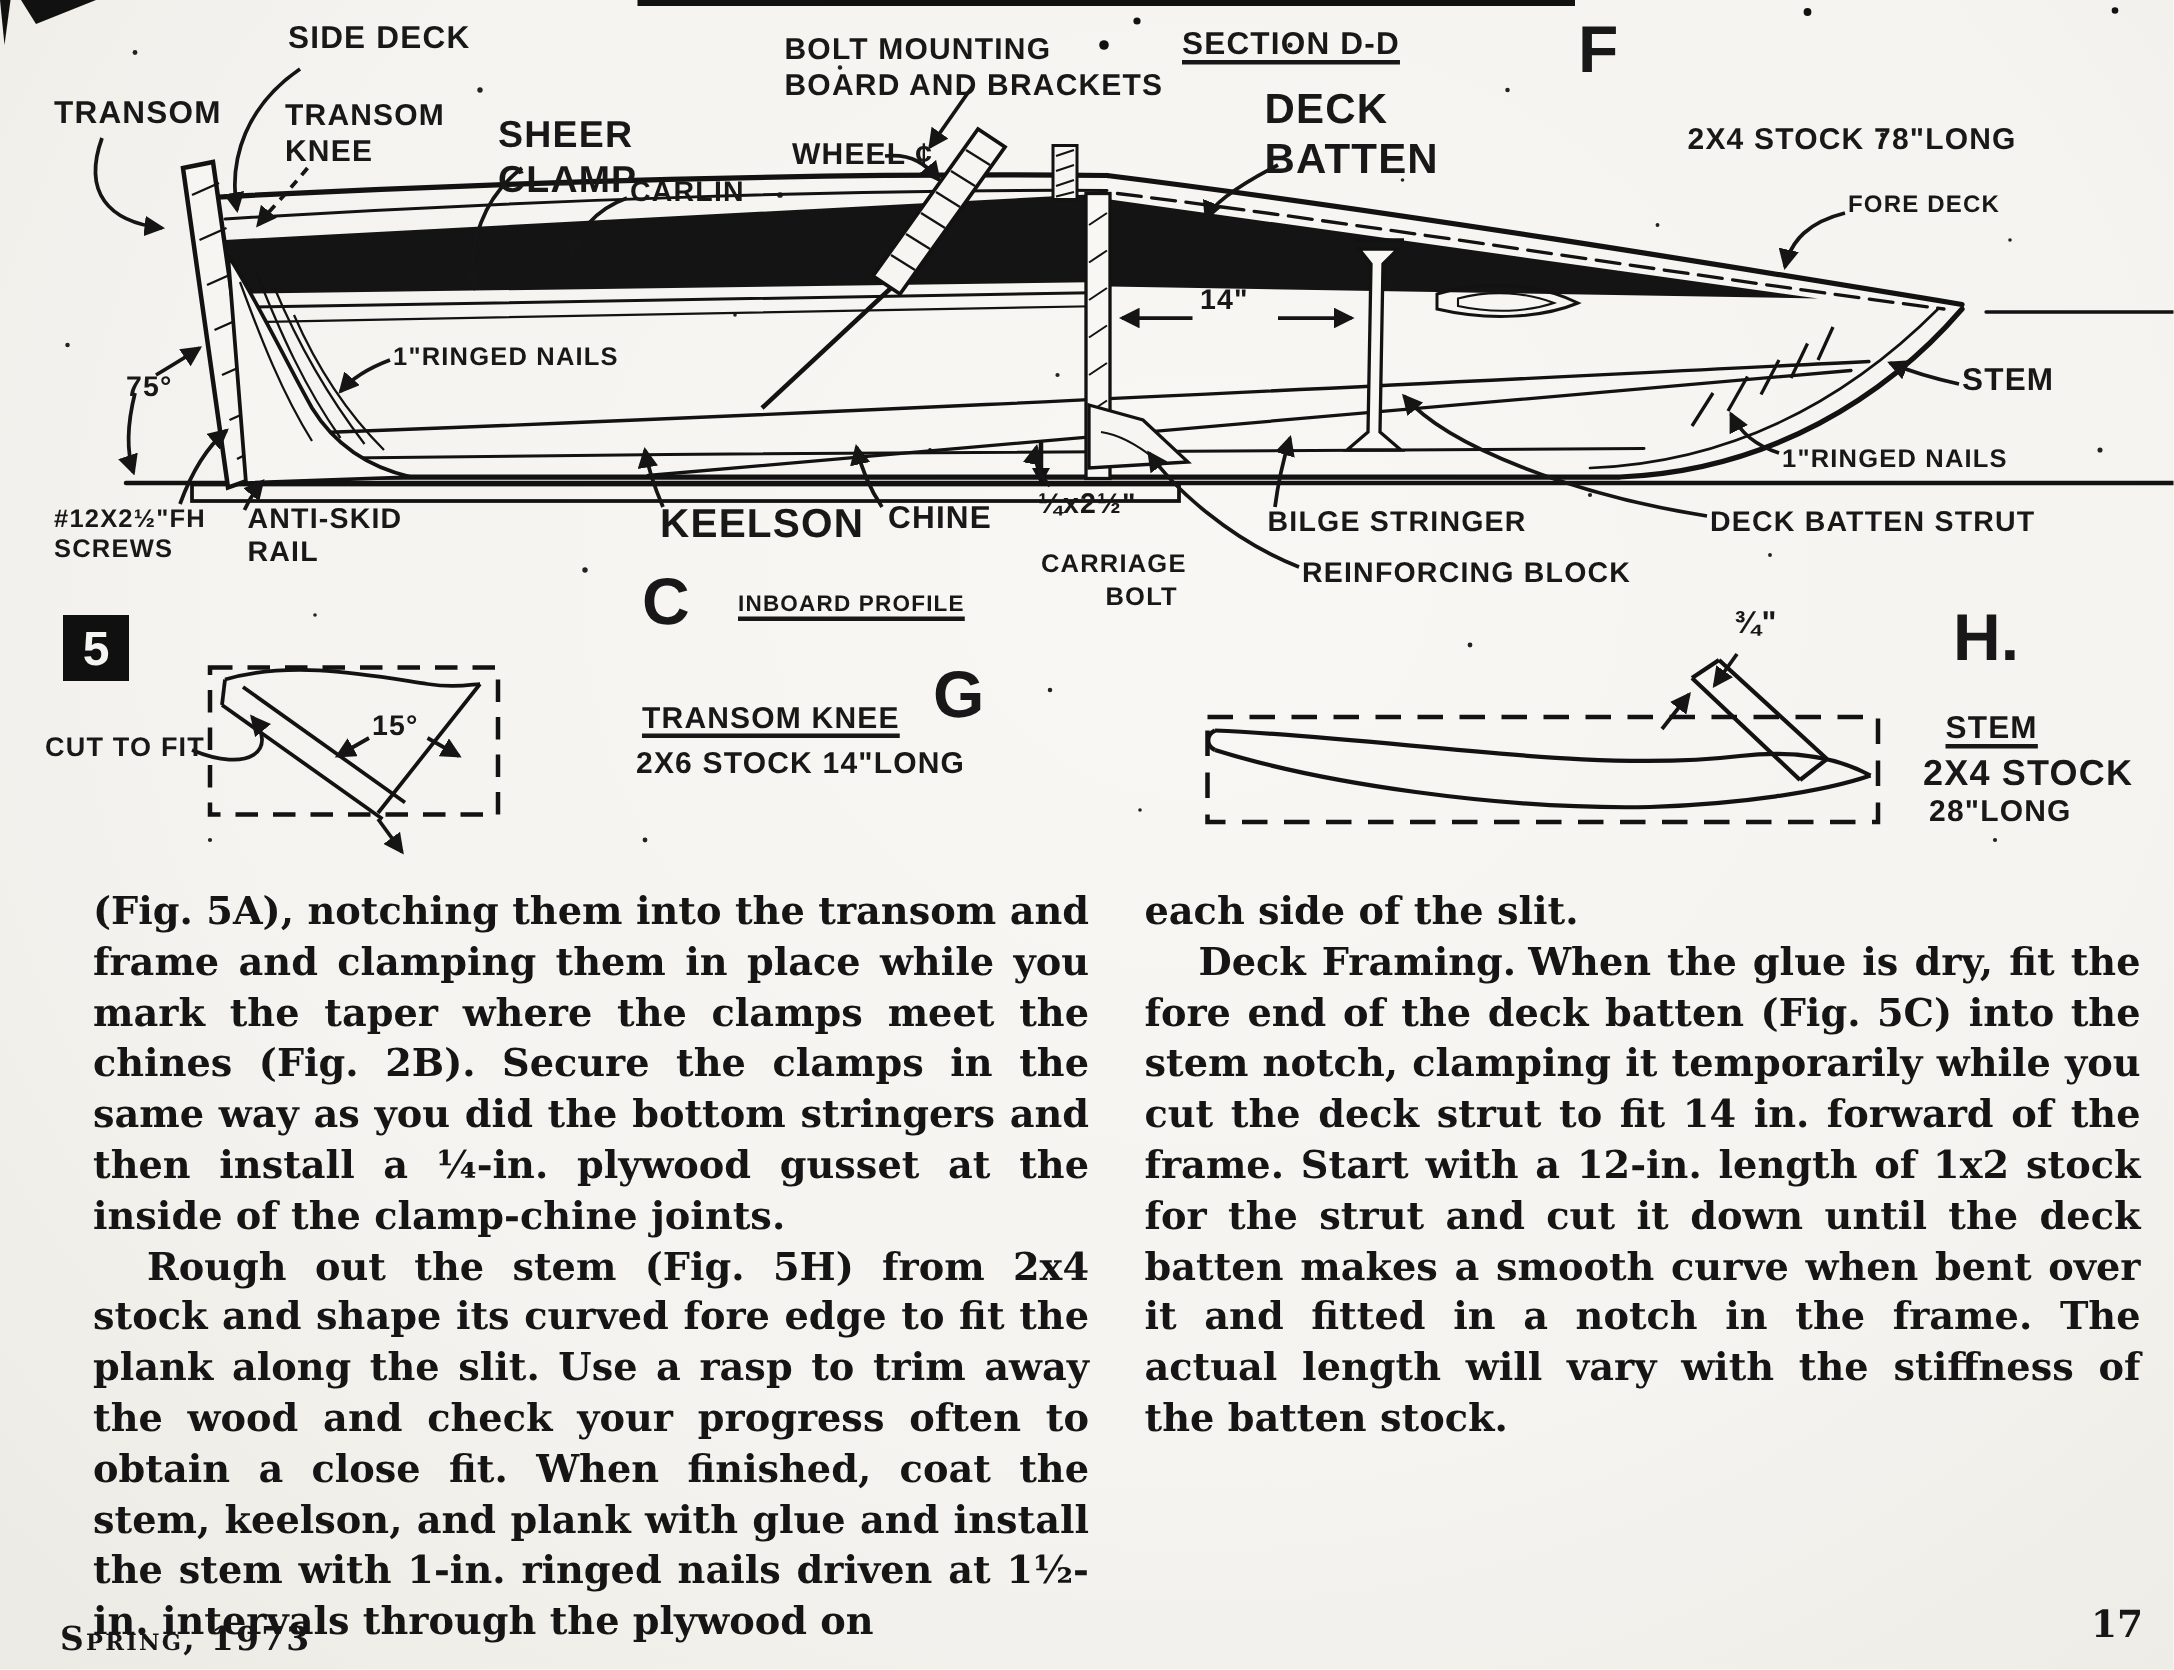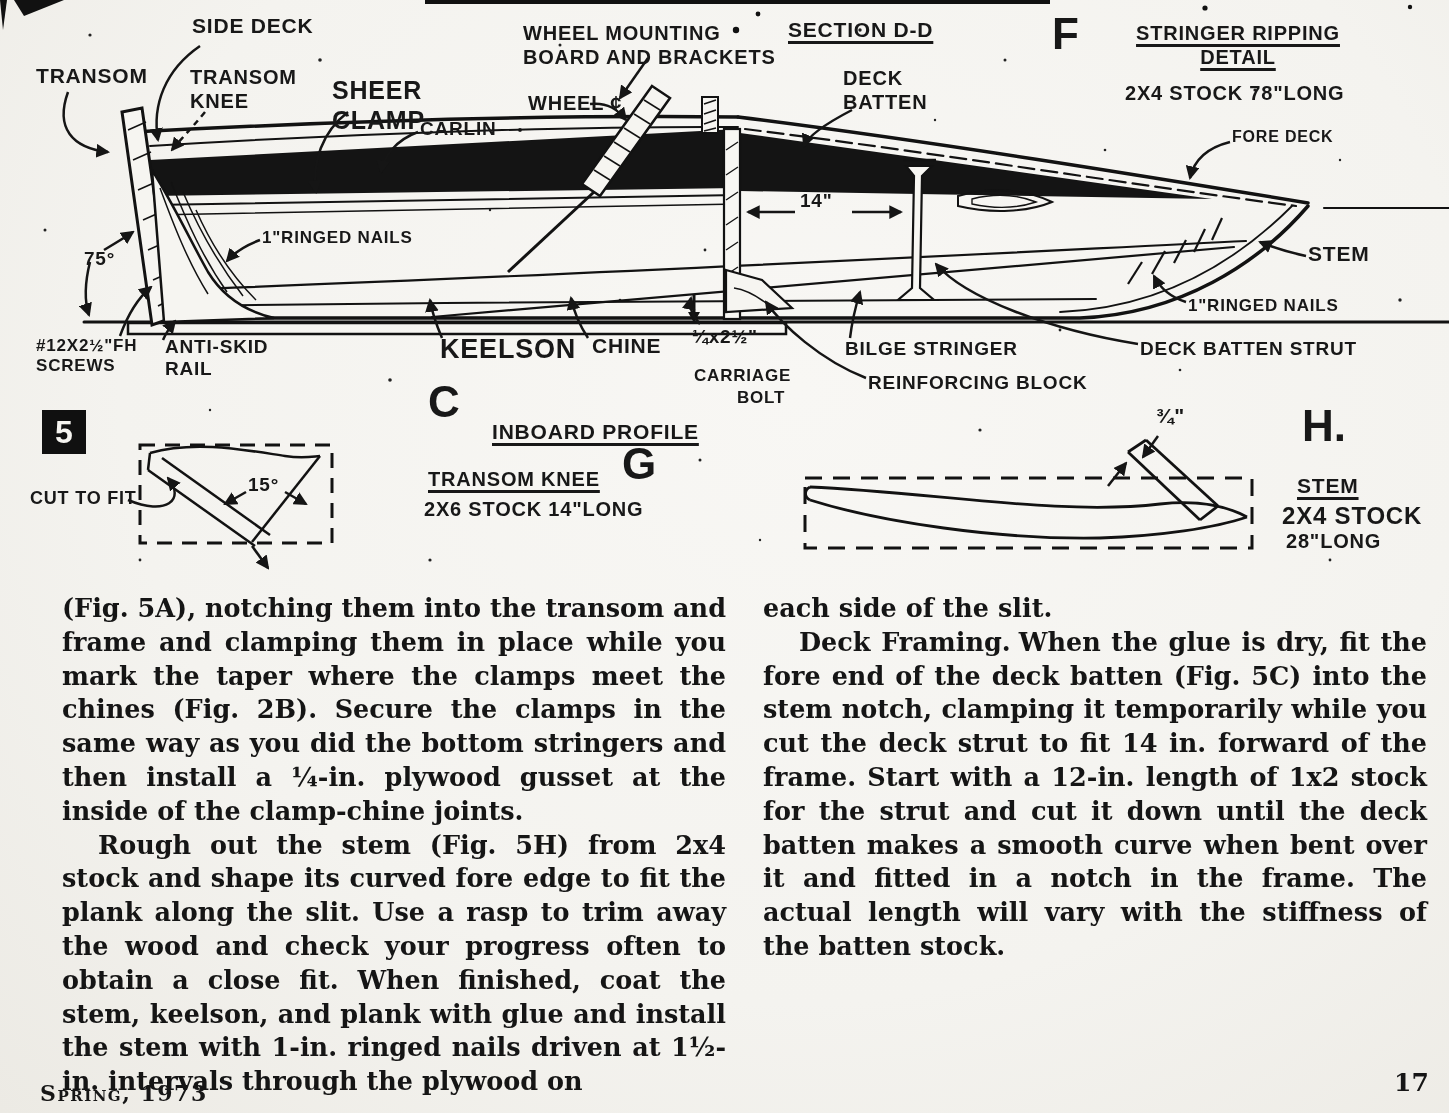--- a/index.html
+++ b/index.html
@@ -234,50 +234,48 @@
     </g>
   </svg>
 
   <div class="dl" style="left:192px;top:14px;font-size:21px">SIDE DECK</div>
   <div class="dl" style="left:36px;top:64px;font-size:21px">TRANSOM</div>
   <div class="dl" style="left:190px;top:66px;font-size:20px">TRANSOM
 KNEE</div>
   <div class="dl" style="left:332px;top:76px;font-size:25px">SHEER
 CLAMP</div>
   <div class="dl" style="left:420px;top:118px">CARLIN</div>
-  <div class="dl" style="left:523px;top:22px;font-size:20px">WHEEL MOUNTING
+  <div class="dl" style="left:523px;top:22px;font-size:20px">BOLT MOUNTING
 BOARD AND BRACKETS</div>
   <div class="dl" style="left:528px;top:92px;font-size:20px">WHEEL ¢</div>
   <div class="dl u" style="left:788px;top:18px;font-size:21px">SECTION D-D</div>
-  <div class="dl" style="left:843px;top:67px;font-size:20px">DECK
+  <div class="dl" style="left:843px;top:56px;font-size:28px">DECK
 BATTEN</div>
   <div class="dl big" style="left:1052px;top:12px">F</div>
-  <div class="dl u ctr" style="left:1118px;top:22px;width:240px;font-size:20px">STRINGER RIPPING
-DETAIL</div>
   <div class="dl" style="left:1125px;top:82px;font-size:20px">2X4 STOCK 78"LONG</div>
   <div class="dl" style="left:1232px;top:128px;font-size:16px">FORE DECK</div>
   <div class="dl" style="left:1308px;top:242px;font-size:21px">STEM</div>
   <div class="dl sm" style="left:1188px;top:296px">1"RINGED NAILS</div>
   <div class="dl" style="left:1140px;top:338px">DECK BATTEN STRUT</div>
   <div class="dl" style="left:845px;top:338px">BILGE STRINGER</div>
   <div class="dl" style="left:868px;top:372px">REINFORCING BLOCK</div>
   <div class="dl" style="left:692px;top:326px">¼x2½"</div>
   <div class="dl sm" style="left:694px;top:366px">CARRIAGE</div>
   <div class="dl sm" style="left:737px;top:388px">BOLT</div>
   <div class="dl" style="left:592px;top:334px;font-size:21px">CHINE</div>
   <div class="dl" style="left:440px;top:334px;font-size:27px">KEELSON</div>
   <div class="dl sm" style="left:262px;top:228px">1"RINGED NAILS</div>
   <div class="dl" style="left:84px;top:248px">75°</div>
   <div class="dl sm" style="left:36px;top:336px">#12X2½"FH
 SCREWS</div>
   <div class="dl" style="left:165px;top:336px">ANTI-SKID
 RAIL</div>
   <div class="dl" style="left:800px;top:190px">14"</div>
   <div class="dl big" style="left:428px;top:380px">C</div>
-  <div class="dl u" style="left:492px;top:420px;font-size:21px">INBOARD PROFILE</div>
+  <div class="dl u" style="left:492px;top:394px;font-size:15px">INBOARD PROFILE</div>
   <div class="panel5">5</div>
   <div class="dl" style="left:30px;top:488px;font-size:18px">CUT TO FIT</div>
   <div class="dl" style="left:248px;top:474px">15°</div>
   <div class="dl u" style="left:428px;top:468px;font-size:20px">TRANSOM KNEE</div>
   <div class="dl" style="left:424px;top:498px;font-size:20px">2X6 STOCK 14"LONG</div>
   <div class="dl big" style="left:622px;top:442px">G</div>
   <div class="dl" style="left:1156px;top:404px;font-size:21px">¾"</div>
   <div class="dl big" style="left:1302px;top:404px">H.</div>
   <div class="dl u" style="left:1297px;top:474px;font-size:21px">STEM</div>
   <div class="dl" style="left:1282px;top:502px;font-size:24px">2X4 STOCK</div>

